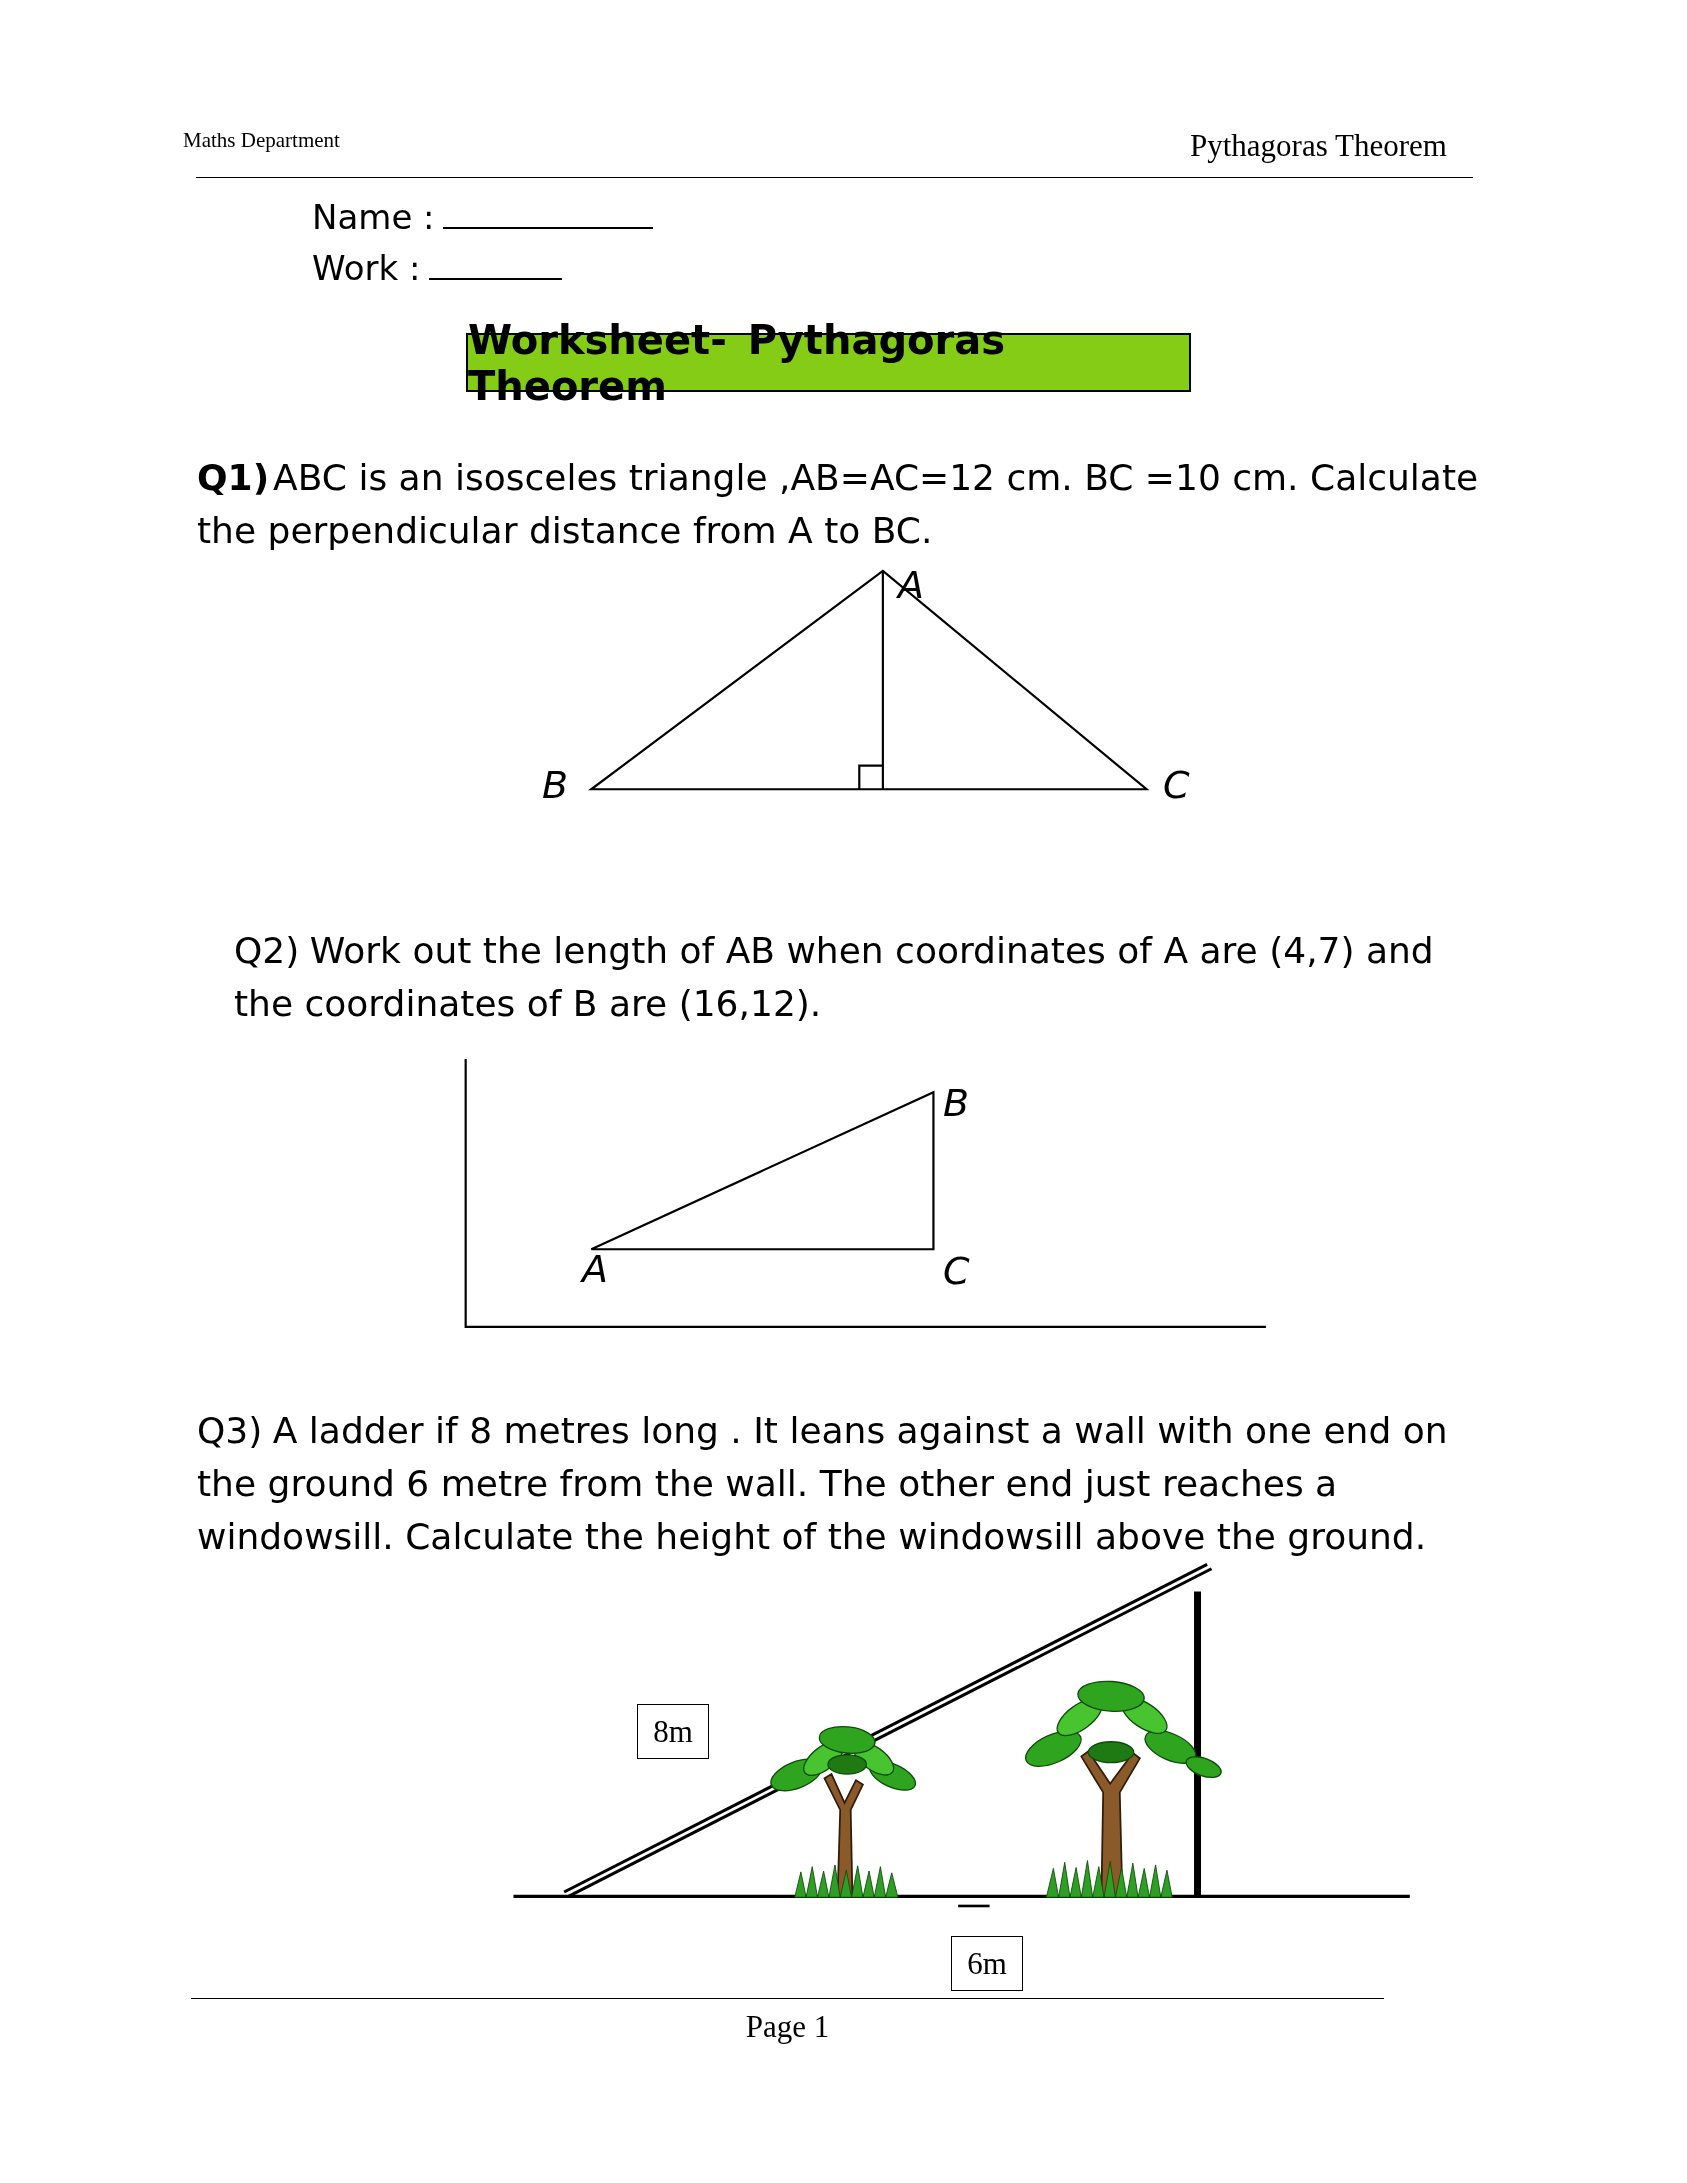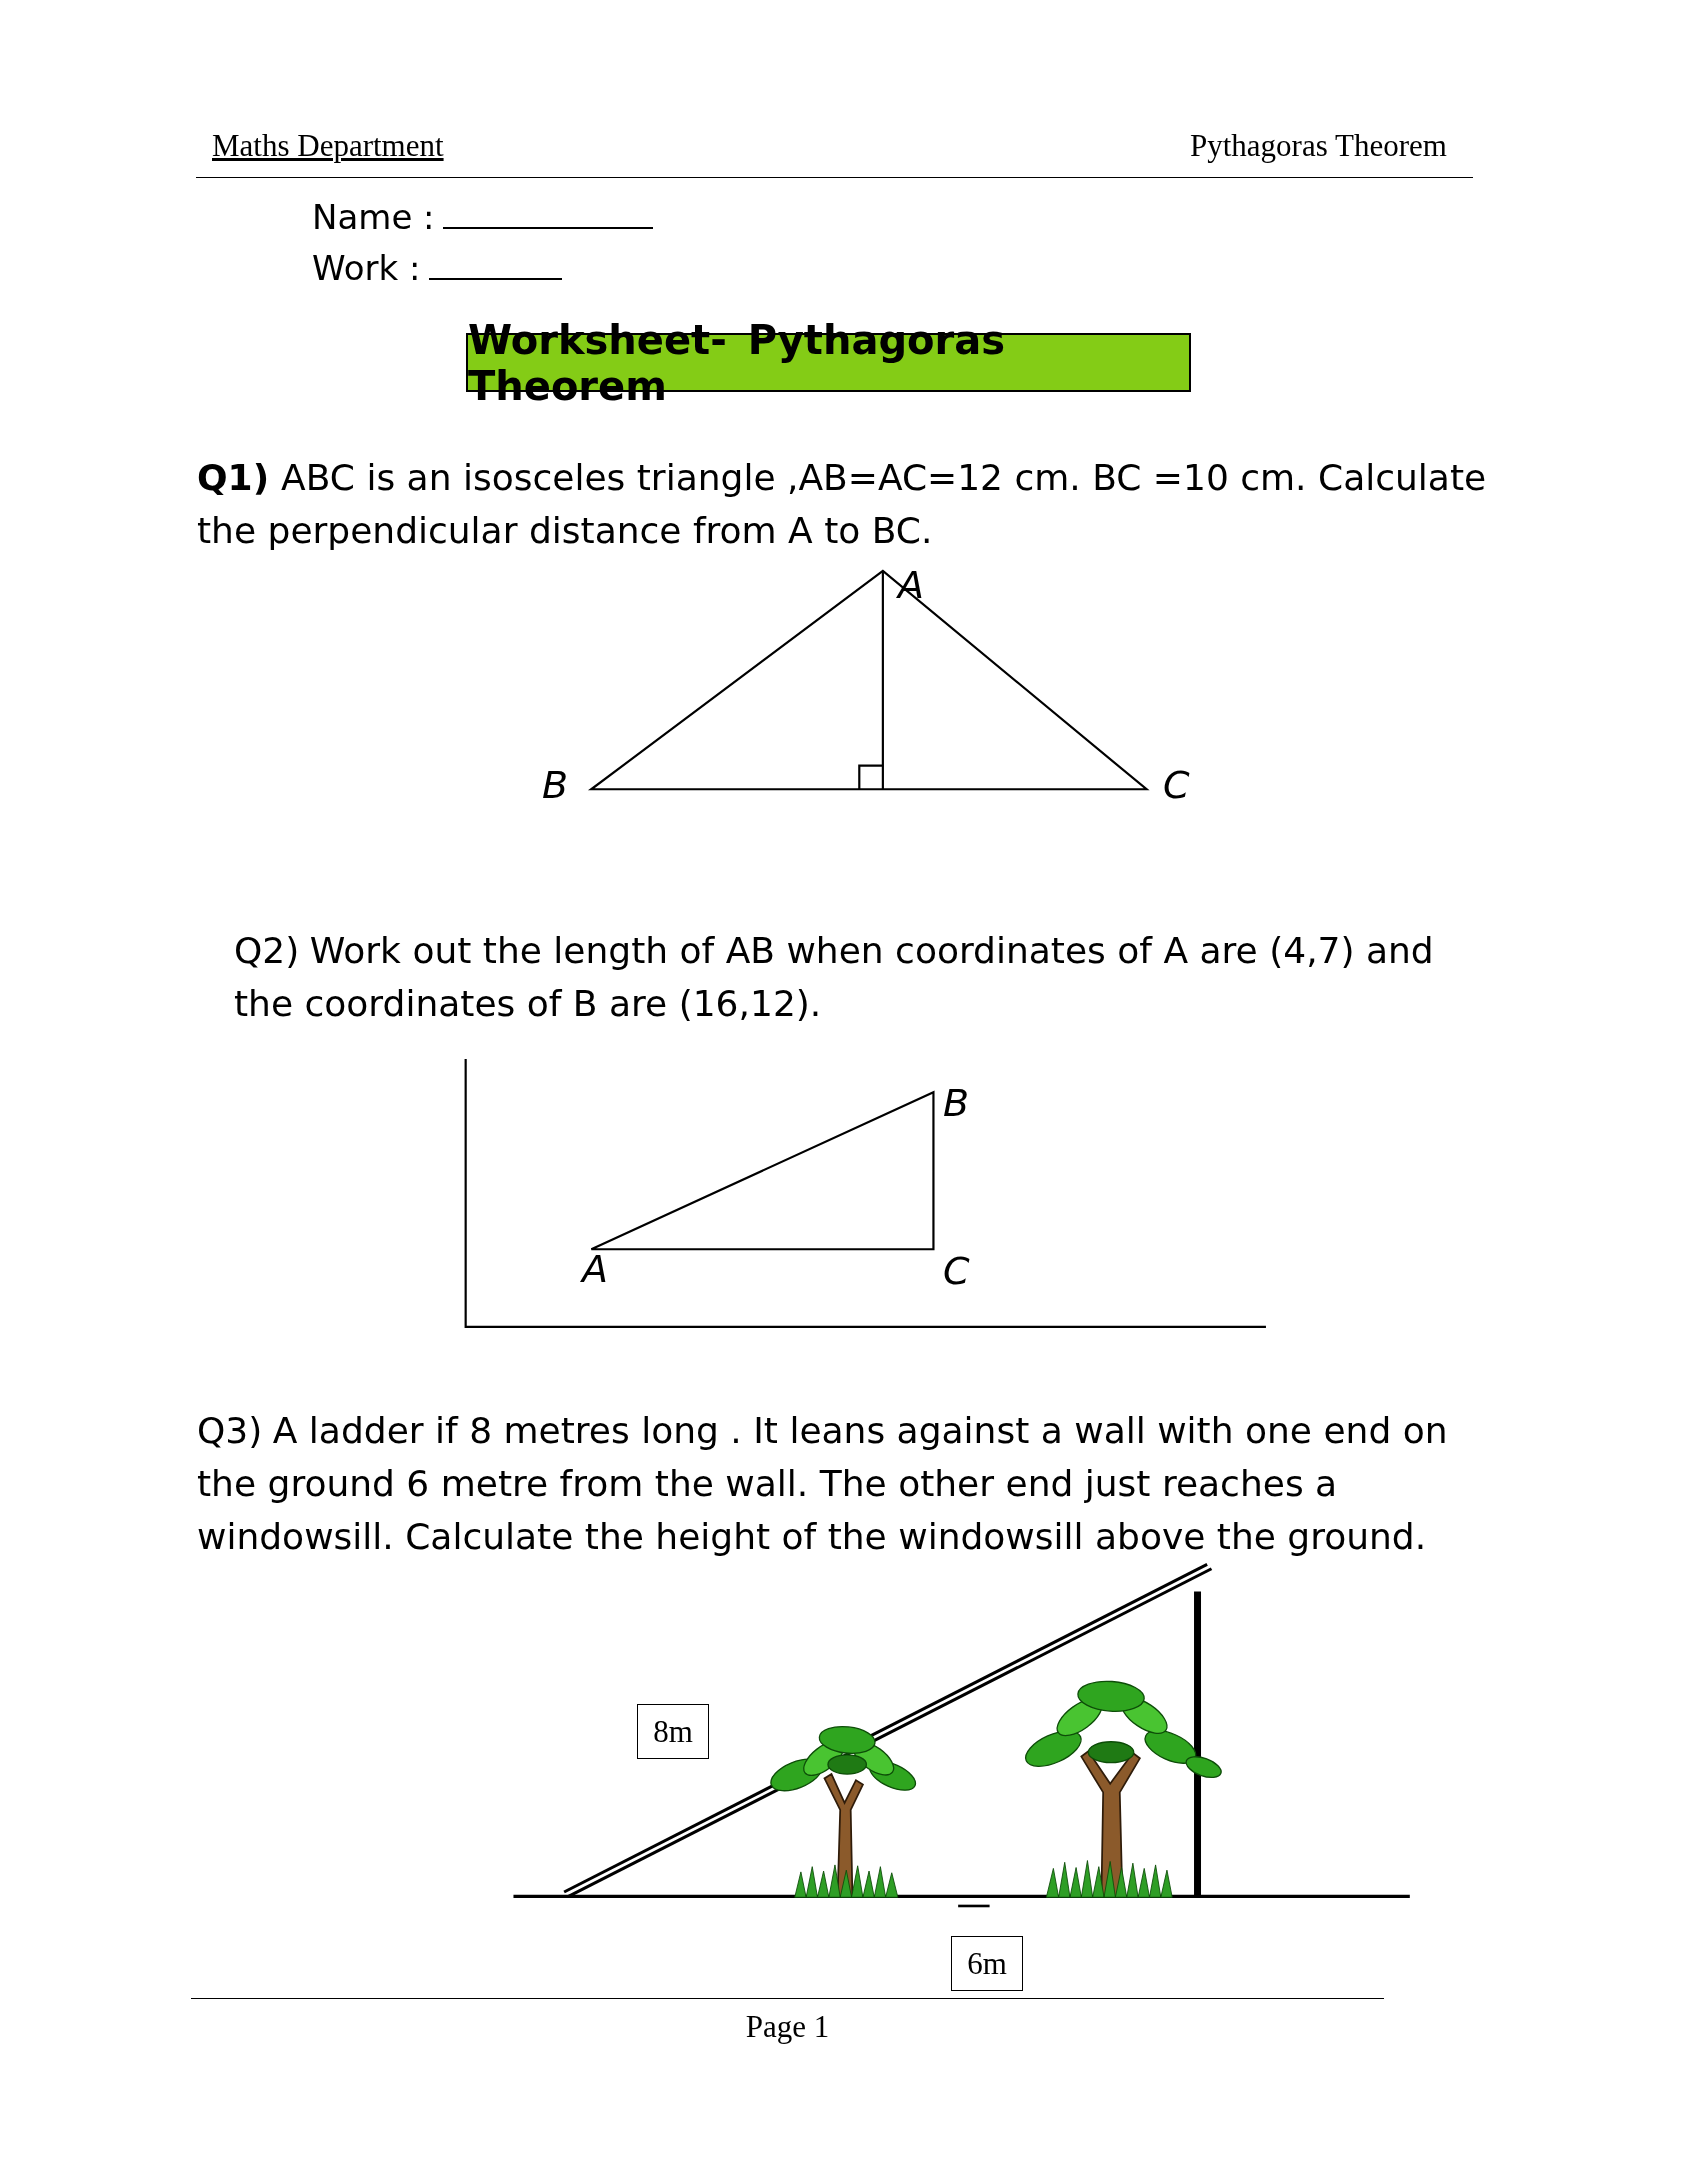--- a/index.html
+++ b/index.html
@@ -5,42 +5,42 @@
   * { margin:0; padding:0; box-sizing:border-box; }
   html,body { background:#ffffff; }
   .page {
     position:relative; width:1687px; height:2184px; background:#ffffff;
     font-family:"DejaVu Sans", sans-serif; color:#000; overflow:hidden;
   }
   .abs { position:absolute; }
   .serif { font-family:"Liberation Serif", serif; }
 
   
-  .hdr-left  { left:212px; top:128px; font-size:31px;text-decoration:underline; }
+  .hdr-left  { left:183px; top:128px; font-size:21px; }
   .hdr-right { left:1190px; top:128px; font-size:31px; }
   .hdr-rule  { top:177px; left:196px; width:1277px; border-top:1.7px solid #000; height:0; }
 
   
   .student-line { left:312px; font-size:34px; }
   .blank { display:inline-block; border-bottom:2.6px solid #000; height:0.9em; vertical-align:baseline; margin-left:8.7px; }
   .blank-name  { width:210px; }
   .blank-class { width:133px; }
 
   
   .title-box {
     left:466px; top:333px; width:725px; height:59px;
     background:#84cc16; border:2.6px solid #000;
     font-weight:bold; font-size:40px; word-spacing:7px;
     display:flex; align-items:center; justify-content:center;
   }
 
   
   .qtext { left:197px; font-size:36px; line-height:53px; }
   .qline { white-space:nowrap; }
-  .qlabel-bold { font-weight:bold; margin-right:12px; }
+  .qlabel-bold { font-weight:bold; margin-right:4px; }
   .qlabel { margin-right:10.5px; }
 
   
   .vlabel { font-size:38px; font-style:italic; }
 
   
   .mbox {
     width:72px; height:55px; border:1.7px solid #000; background:#fff;
     font-family:"Liberation Serif", serif; font-size:31px;
     display:flex; align-items:center; justify-content:center;

